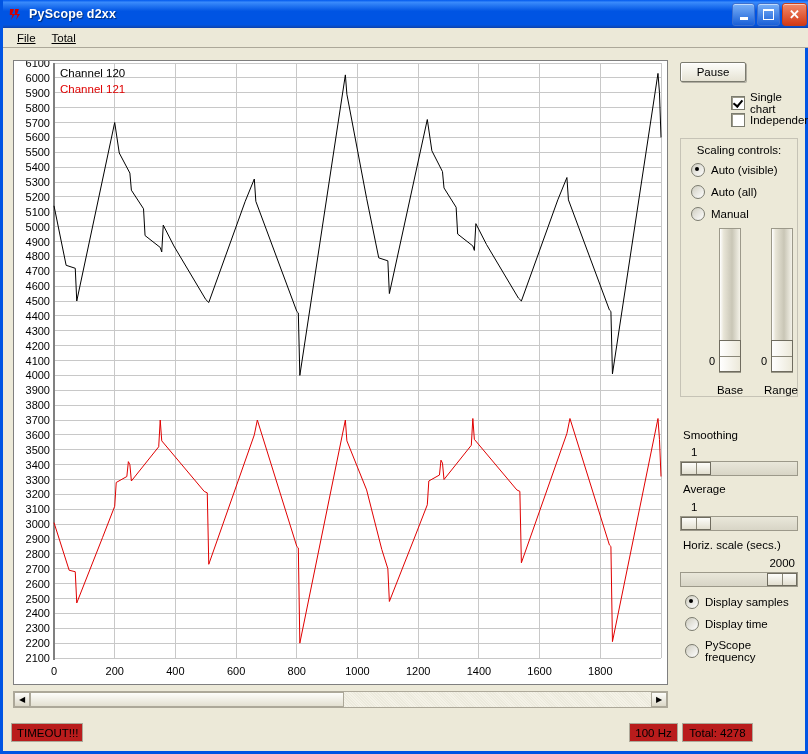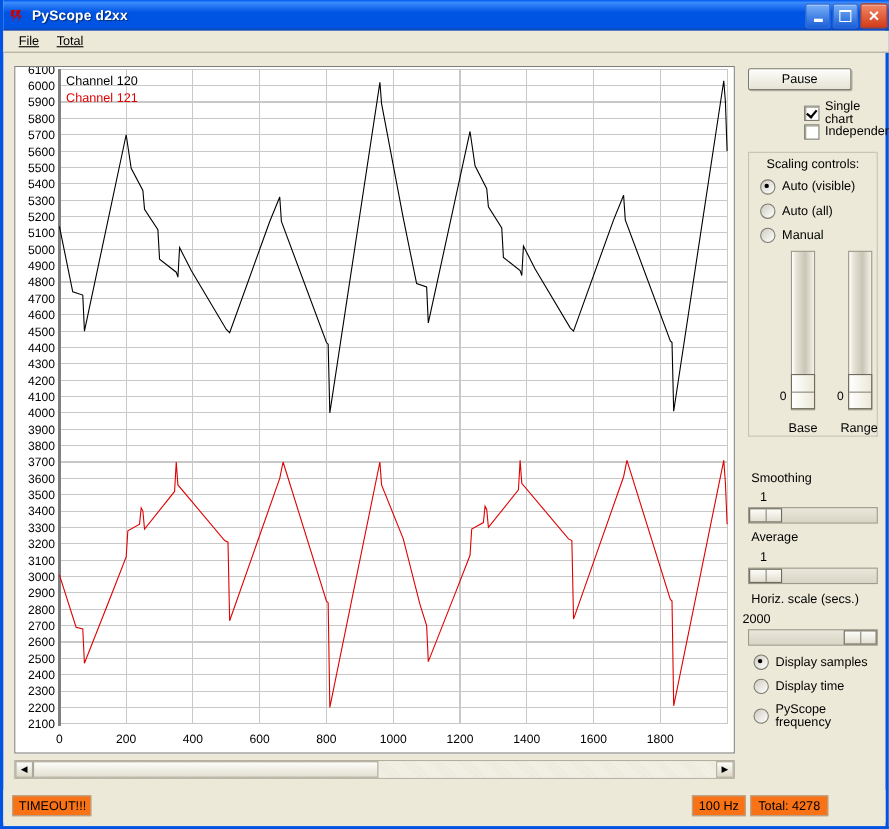--- a/index.html
+++ b/index.html
@@ -44,21 +44,21 @@
     border:1px solid #aca899;box-sizing:border-box;display:flex;align-items:center;justify-content:center;
     flex:0 0 auto;font-size:8px;color:#000;}
   .sb-track{flex:1 1 auto;position:relative;background:
     repeating-linear-gradient(45deg,#f4f2e7,#f4f2e7 1px,#eceadd 1px,#eceadd 2px);}
   .sb-thumb{position:absolute;left:0;top:0;height:15px;width:50.5%;
     background:linear-gradient(to bottom,#fdfdfa,#e3e0d1);border:1px solid #aca899;box-sizing:border-box;}
   
   .rpanel{position:absolute;left:672px;top:58px;width:128px;height:650px;}
   .btn{background:linear-gradient(to bottom,#fdfdfa,#e6e3d4);border:1px solid #7b7b6f;
     border-radius:2px;box-shadow:inset 1px 1px 0 #fff,1px 1px 0 rgba(0,0,0,.25);
-    font-size:11.5px;text-align:center;color:#000;padding:3px 16px;}
+    font-size:11.5px;text-align:center;color:#000;padding:3px 2px;}
   .pausebtn{position:absolute;left:5px;top:4px;width:60px;}
   .chkrow{position:absolute;display:flex;align-items:center;gap:5px;font-size:11.5px;padding-left:44px;}
   .chk{width:12px;height:12px;background:#fff;border:1px solid #7b7b6f;
     box-shadow:inset 1px 1px 0 #9c9a8a;position:relative;flex:0 0 auto;}
   .chk.on::after{content:"";position:absolute;left:3px;top:1px;width:4px;height:7px;
     border:solid #000;border-width:0 2px 2px 0;transform:rotate(40deg);}
   .group{position:absolute;left:5px;top:80px;width:118px;height:259px;
     border:1px solid #c6c3b6;border-top:none;box-sizing:border-box;}
   .group .gtop{position:absolute;left:0;top:0;width:100%;height:1px;background:#c6c3b6;}
   .grouplabel{position:absolute;left:5px;top:86px;width:118px;text-align:center;font-size:11.5px;}
@@ -78,21 +78,21 @@
   .seclabel{position:absolute;font-size:11.5px;}
   .secval{position:absolute;font-size:11.5px;}
   .hslider{position:absolute;height:15px;background:
     linear-gradient(to bottom,#e9e7da,#d8d5c6);border:1px solid #9c998a;box-sizing:border-box;}
   .hs-thumb{position:absolute;top:0;height:13px;width:30px;
     background:linear-gradient(to bottom,#fdfdfa,#e2dfd0);border:1px solid #6f6c5f;box-sizing:border-box;}
   .hs-thumb::after{content:"";position:absolute;left:14px;top:0;width:1px;height:11px;background:#8a8778;}
   
   .statusbar{position:absolute;left:0;top:718px;width:802px;height:30px;background:#ece9d8;}
   .statusbox{position:absolute;border:1px solid #aca899;box-sizing:border-box;
-    background:#f97316;font-size:11.5px;display:flex;align-items:center;padding:0 5px;height:19px;}
+    background:#b91c1c;font-size:11.5px;display:flex;align-items:center;padding:0 5px;height:19px;}
 </style>
 </head>
 <body>
 
 <div id="app">
 
   <div class="titlebar">
     <div class="tb-icon">
       <svg width="16" height="16" viewBox="0 0 16 16">
         <path d="M2 3 L6 3 L4 8 L7 8 L3 14 L4.5 9 L1.8 9 Z" fill="#d00000"></path>
@@ -296,21 +296,21 @@
       <div class="hs-thumb" style="left:0px;"></div>
     </div>
 
     <div class="seclabel" style="left:8px;top:425px;">Average</div>
     <div class="secval" style="left:16px;top:443px;">1</div>
     <div class="hslider" style="left:5px;top:458px;width:118px;">
       <div class="hs-thumb" style="left:0px;"></div>
     </div>
 
     <div class="seclabel" style="left:8px;top:481px;">Horiz. scale (secs.)</div>
-    <div class="secval" style="left:0px;top:499px;width:120px;text-align:left;">2000</div>
+    <div class="secval" style="left:0px;top:499px;width:120px;text-align:right;">2000</div>
     <div class="hslider" style="left:5px;top:514px;width:118px;">
       <div class="hs-thumb" style="left:86px;"></div>
     </div>
 
     <div class="radiorow" style="left:10px;top:537px;">
       <div class="radio on"></div>
       <span>Display samples</span>
     </div>
     <div class="radiorow" style="left:10px;top:559px;">
       <div class="radio"></div>

